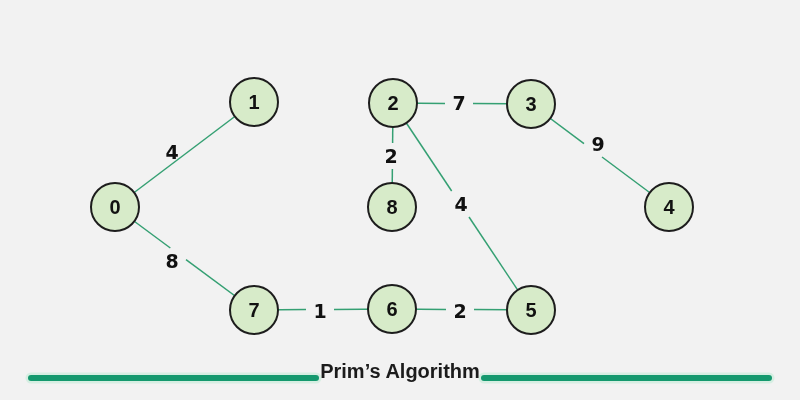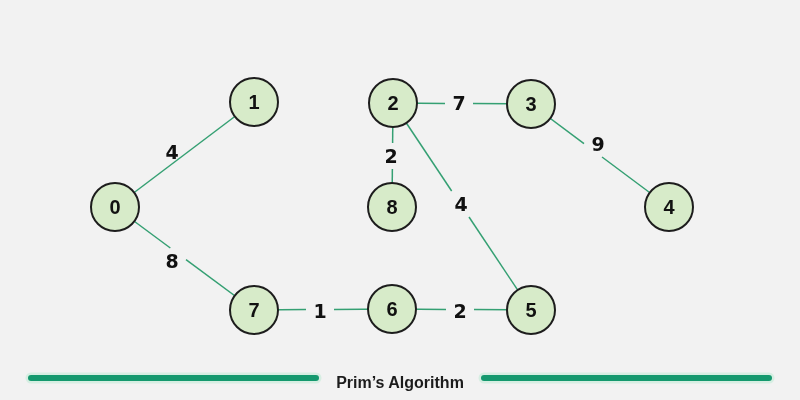--- a/index.html
+++ b/index.html
@@ -34,24 +34,24 @@
     position: absolute;
     top: 375px; width: 291px; height: 6px;
     border-radius: 4px;
     background: var(--bar, #14996e);
     box-shadow: 0 0 0 2.5px var(--bar-halo, #d6eee2);
   }
   #bar-left  { left: 28px; }
   #bar-right { left: 481px; }
   .title {
     position: absolute;
-    left: 400px; top: 383px;
+    left: 400px; top: 371px;
     transform: translate(-50%, -50%);
     font-family: "Liberation Sans", sans-serif;
-    font-size: 16px; font-weight: 700;
+    font-size: 20px; font-weight: 700;
     white-space: nowrap;
     color: var(--title-text, #1c1c1c);
   }
 </style>
 </head>
 <body>
 
 <div class="canvas">
   <svg id="edges-svg" width="800" height="400">
       <line x1="115" y1="207" x2="254" y2="102" stroke="var(--edge)" stroke-width="1.5"></line>

